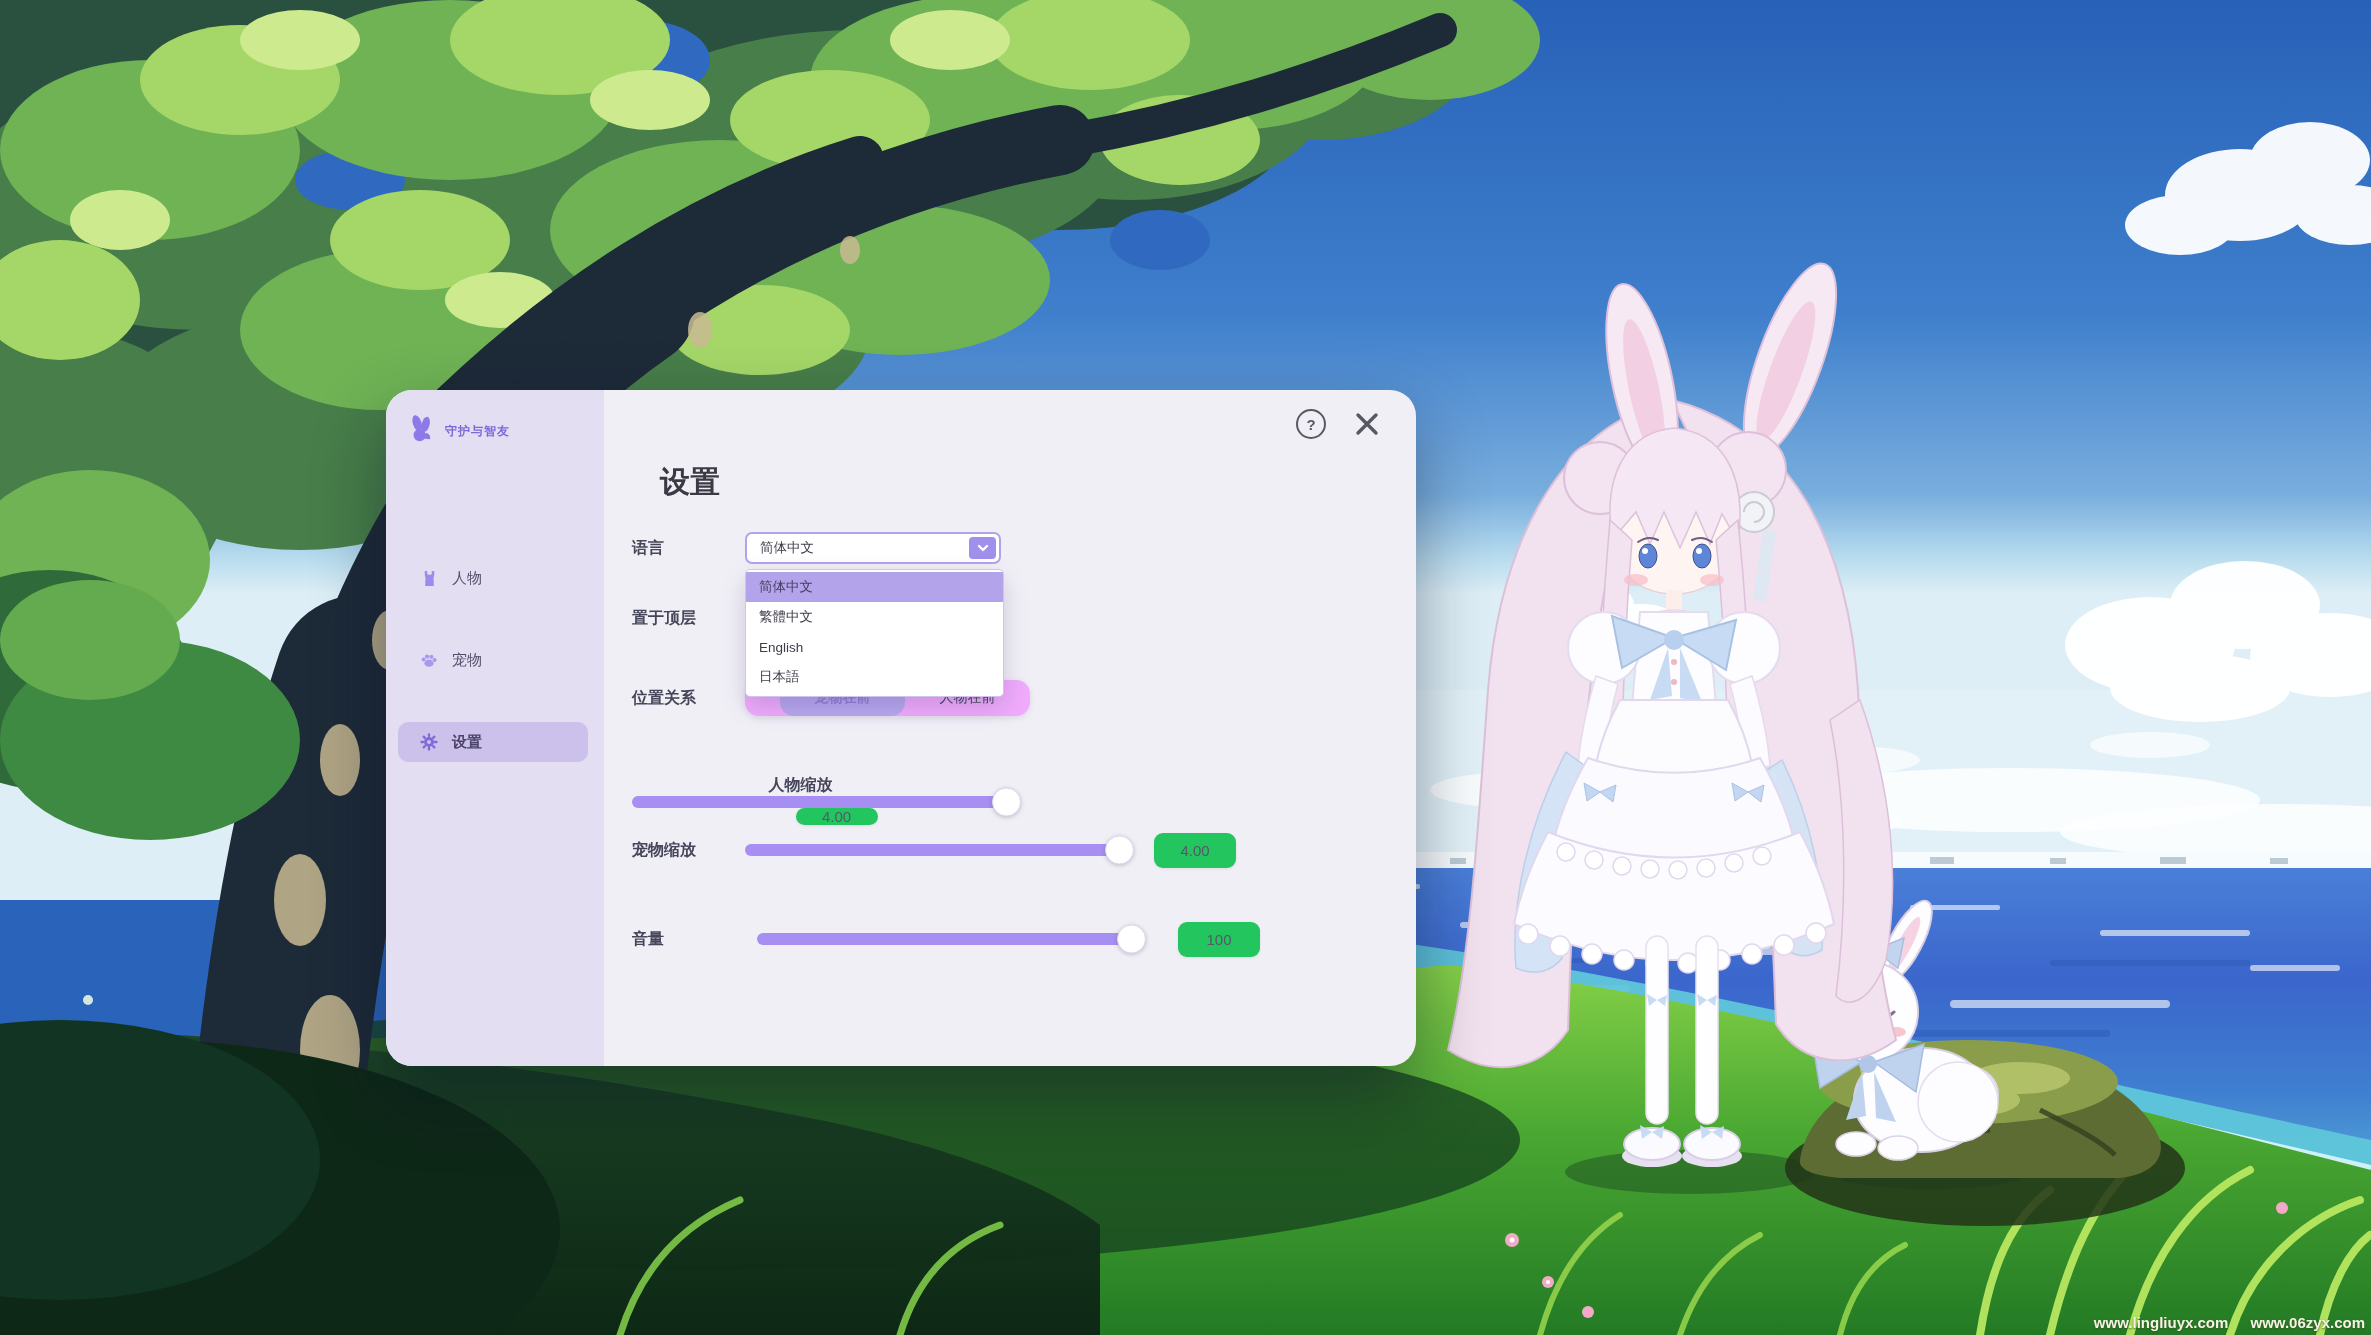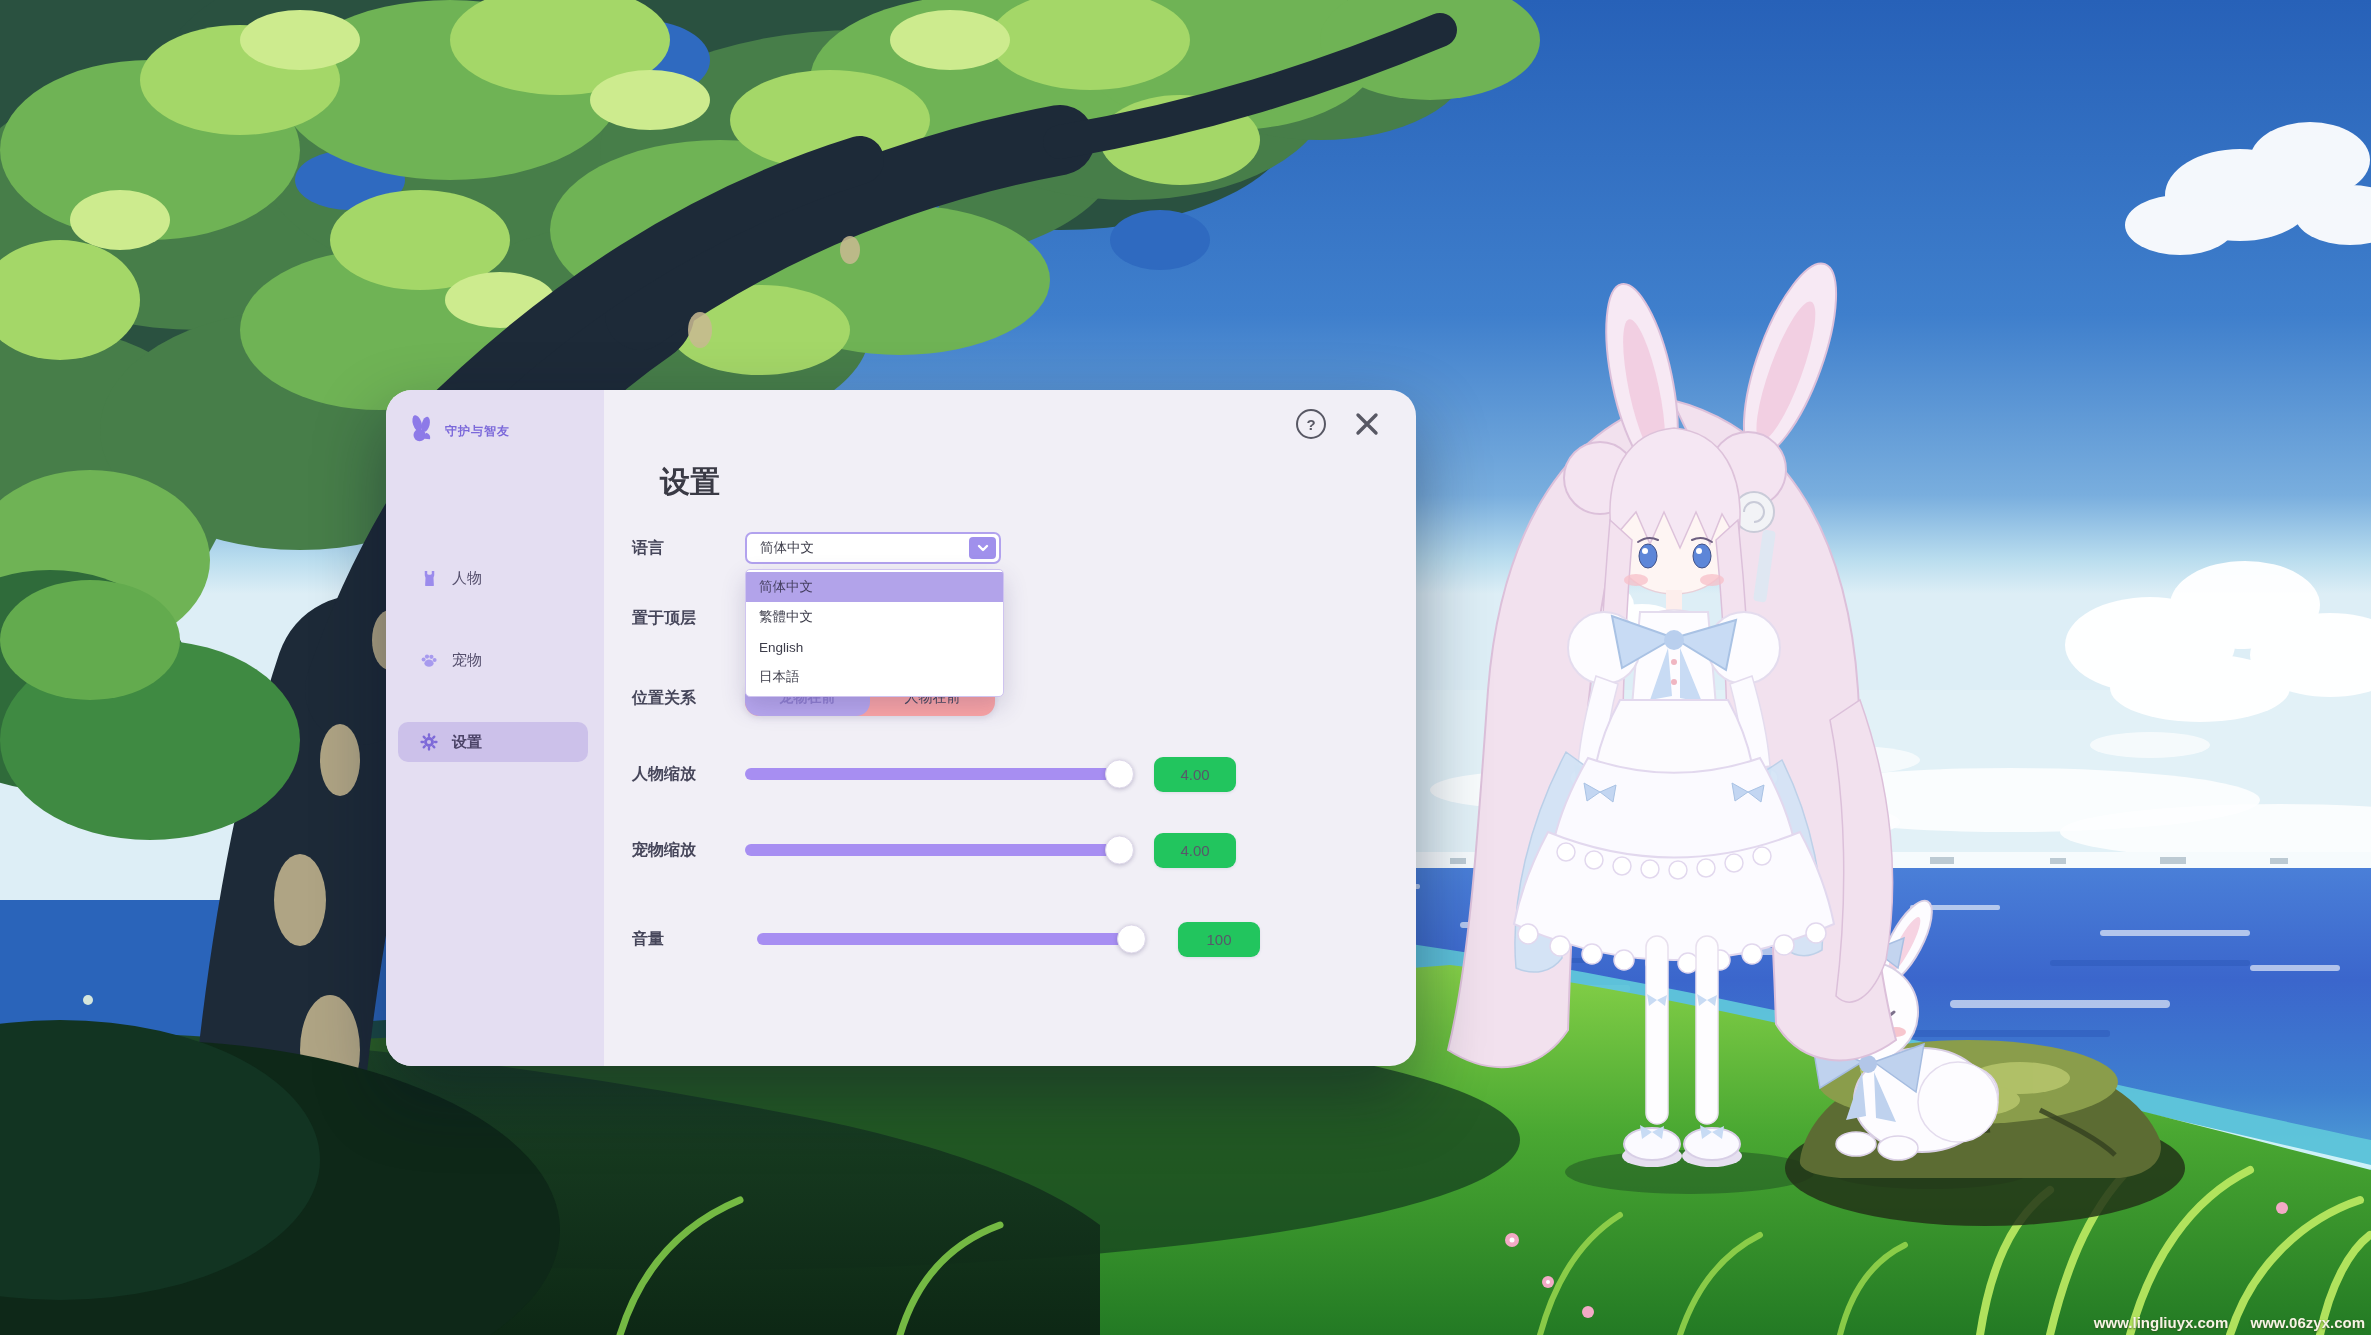--- a/index.html
+++ b/index.html
@@ -34,40 +34,40 @@
   .dlg-btn{position:absolute;background:transparent;border:none;padding:0;cursor:pointer;display:flex;align-items:center;justify-content:center;}
   .dlg-btn.help{left:906px;top:15px;width:38px;height:38px;}
   .help-ring{width:26px;height:26px;border:2.5px solid #585864;border-radius:50%;display:flex;align-items:center;justify-content:center;font-size:15px;font-weight:700;color:#585864;}
   .dlg-btn.close{left:958px;top:12px;width:46px;height:44px;}
 
   .row{position:absolute;left:246px;display:flex;align-items:center;}
   .row-label{width:113px;font-size:16px;color:#46465a;flex:0 0 auto;font-weight:bold;}
   .row-language{top:142px;height:32px;z-index:40;}
   .row-aot{top:212px;height:32px;z-index:1;}
   .row-pos{top:290px;height:36px;z-index:1;}
-  .row-cs{top:366px;height:36px;}
+  .row-cs{top:385px;height:36px;flex-direction:column;}
   .row-ps{top:442px;height:36px;}
   .row-vol{top:531px;height:36px;gap:12px;}
 
   .select{position:relative;width:256px;height:32px;background:#fff;border:2px solid #b2a2ee;border-radius:7px;display:flex;align-items:center;box-sizing:border-box;cursor:pointer;}
   .select-value{padding-left:13px;font-size:13.5px;color:#3f3f4c;}
   .select-chevron{position:absolute;right:3px;top:3px;bottom:3px;width:27px;background:#a090ec;border-radius:4px;display:flex;align-items:center;justify-content:center;}
 
   .droplist{
     position:absolute;left:113px;top:37px;width:257px;background:#fff;
     border:1px solid #cfc4f0;border-radius:5px;box-shadow:0 10px 24px rgba(60,50,110,.2);
     z-index:50;overflow:hidden;padding:2px 0 4px;
   }
   .dropitem{height:30px;display:flex;align-items:center;padding-left:13px;font-size:13.5px;color:#3d3d4a;cursor:pointer;}
   .dropitem.selected{background:#b2a3ea;color:#453f60;}
 
   .toggle{position:relative;width:46px;height:26px;border-radius:13px;background:#eeeaf6;border:1px solid #d9d2ec;box-sizing:border-box;cursor:pointer;}
   .toggle-knob{position:absolute;left:2px;top:2px;width:20px;height:20px;border-radius:50%;background:#fff;box-shadow:0 1px 3px rgba(0,0,0,.2);}
 
-  .segment{display:flex;width:250px;height:36px;background:#fca5a5;border-radius:14px;box-shadow:0 2px 6px rgba(90,80,130,.14);overflow:hidden;}
+  .segment{display:flex;width:250px;height:36px;background:#f0abfc;border-radius:14px;box-shadow:0 2px 6px rgba(90,80,130,.14);overflow:hidden;padding-left:35px;}
   .seg-btn{flex:1;display:flex;align-items:center;justify-content:center;font-size:14px;cursor:pointer;border:none;background:transparent;}
   .seg-btn.active{background:#b8a8ef;border-radius:14px;color:#9180d2;font-weight:700;}
   .seg-btn.inactive{color:#46465a;}
 
   .slider{position:relative;width:386px;height:12px;border-radius:6px;background:#a78ef2;cursor:pointer;flex:0 0 auto;}
   .slider-thumb{position:absolute;right:-3px;top:50%;transform:translateY(-50%);width:27px;height:27px;border-radius:50%;background:#fff;border:1px solid #ded8ea;box-shadow:0 1px 4px rgba(80,70,120,.3);}
   .value-box{margin-left:23px;width:82px;height:35px;background:#22c55e;border-radius:9px;display:flex;align-items:center;justify-content:center;font-size:15px;color:#58586a;box-shadow:0 1px 3px rgba(90,80,130,.12);}
 
   
   .watermark{position:absolute;right:6px;bottom:4px;text-align:right;pointer-events:none;}

